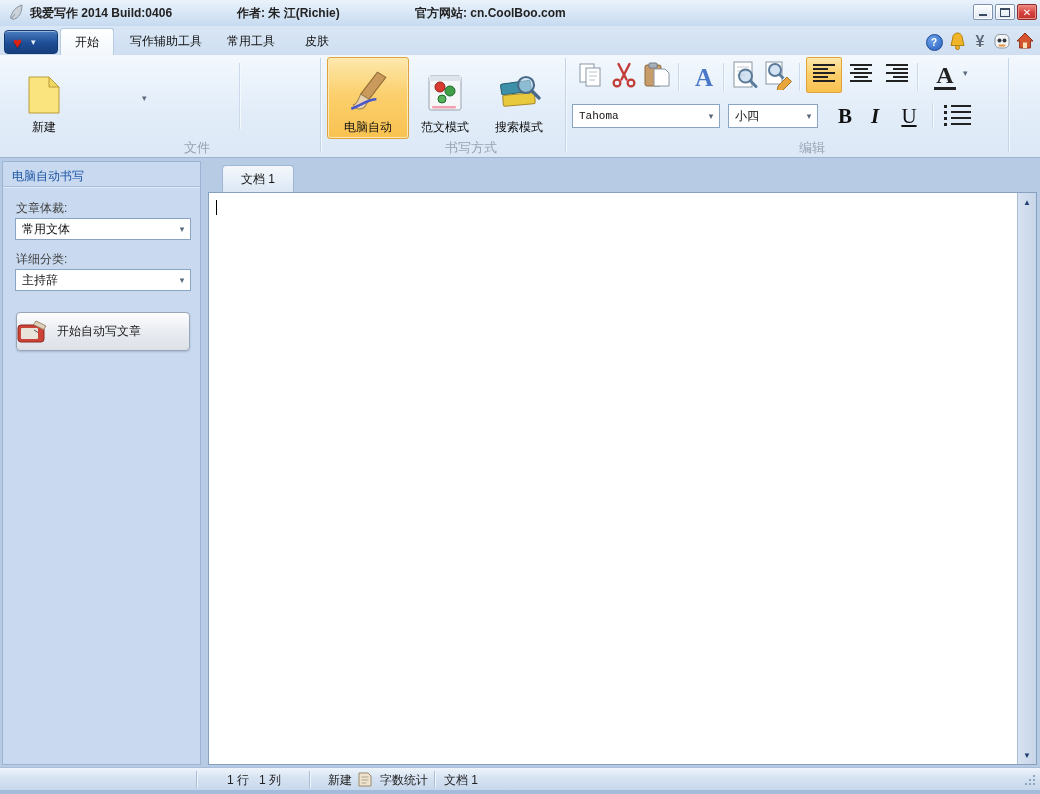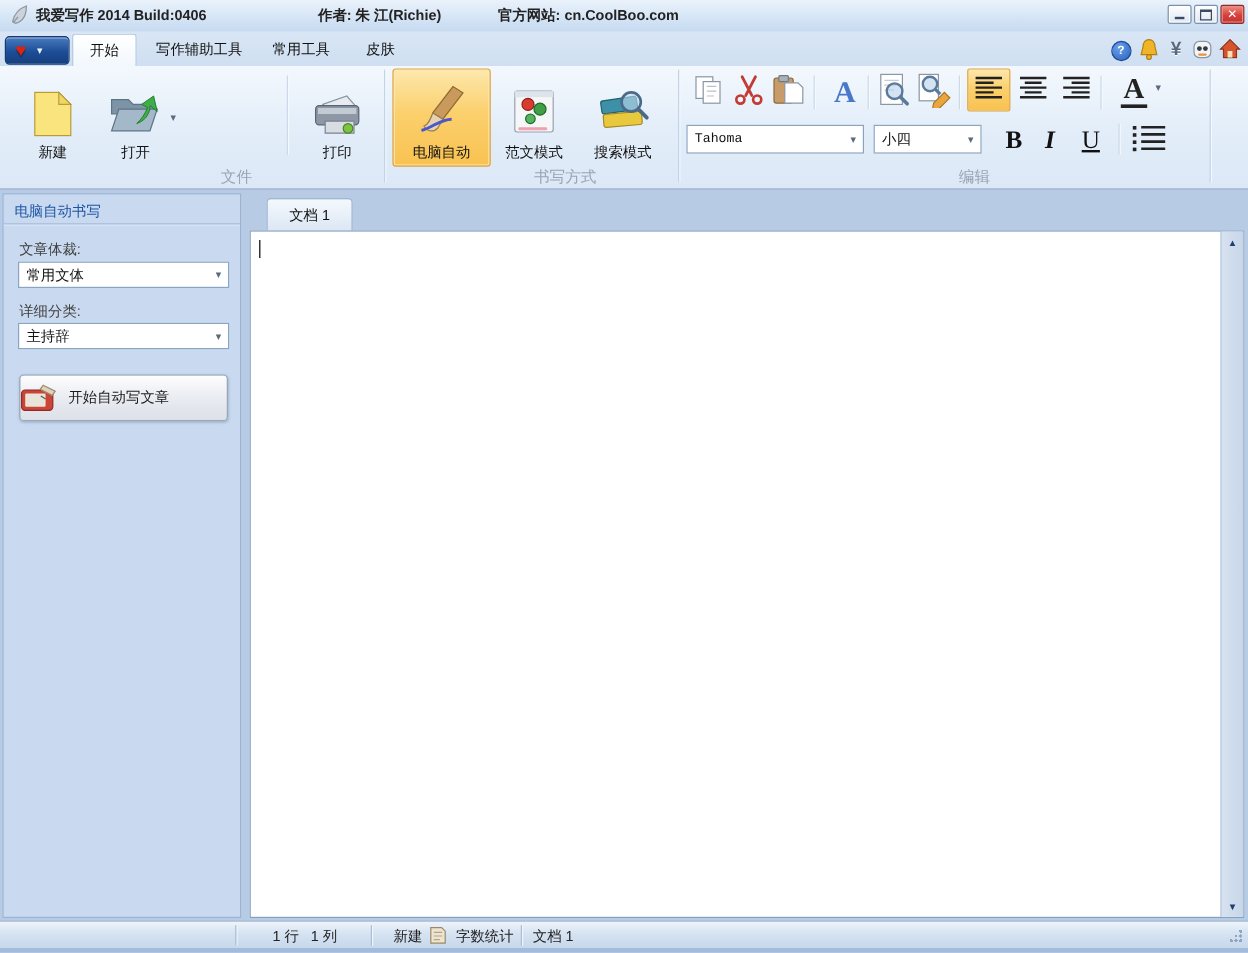--- a/index.html
+++ b/index.html
@@ -102,21 +102,21 @@
 <div id="app">
 
   <div class="abs titlebar">
     <span class="abs" style="left:7px;top:3px;">
       <svg width="18" height="19" viewBox="0 0 18 19">
           <path d="M15 2C9 4 5 8 3.5 15l2.5 1.5c6-1.5 9-7 9-14.5z" fill="#ccd2da" stroke="#8a94a0"></path>
           <path d="M4 16l4-5" stroke="#8a94a0" fill="none"></path>
         </svg>
     </span>
     <span class="abs txt" style="left:30px;">我爱写作 2014 Build:0406</span>
-    <span class="abs txt" style="left:237px;margin-left:28px;">作者: 朱 江(Richie)</span>
+    <span class="abs txt" style="left:237px;">作者: 朱 江(Richie)</span>
     <span class="abs txt" style="left:415px;">官方网站: cn.CoolBoo.com</span>
     <div class="abs winbtn" style="left:973px;">
         <div class="minglyph"></div>
       </div>
     <div class="abs winbtn" style="left:995px;">
         <div class="maxglyph"></div>
       </div>
     <div class="abs winbtn close" style="left:1017px;">
         <span>✕</span>
       </div>
@@ -162,40 +162,22 @@
 
   <div class="abs ribbon">
 
     <div class="abs rbtn" style="left:18px;top:4px;width:50px;height:76px;">
       <span><svg width="32" height="38" viewBox="0 0 32 38">
             <path d="M1 1h20l10 10v26H1z" fill="#f9e47e" stroke="#b99c3a"></path>
             <path d="M21 1l10 10H21z" fill="#efd763" stroke="#b99c3a"></path>
           </svg></span>
       <span class="lbl">新建</span>
     </div>
-    <div class="abs rbtn" style="left:84px;top:4px;width:56px;height:76px;">
-      <span><svg width="46" height="38" viewBox="0 0 46 38">
-            <path d="M3 7h14l4 4h18v8H3z" fill="#7d94a6" stroke="#5d7486"></path>
-            <path d="M9 15h32l-6 18H3z" fill="#a3b8c8" stroke="#5d7486"></path>
-            <path d="M24 27c8-3 11-9 11-15l6 5-3-13-10 7 5 2.5C31 19 28 23 24 27z" fill="#3fae49" stroke="#1e7c2a" stroke-width="0.8"></path>
-          </svg></span>
-      <span class="lbl">打开</span>
-    </div>
     <div class="abs" style="left:142px;top:38px;color:#5a6a7e;font-size:9px;cursor:pointer;">▾</div>
     <div class="abs msep" style="left:239px;top:8px;height:66px;"></div>
-    <div class="abs rbtn" style="left:250px;top:4px;width:60px;height:76px;">
-      <span><svg width="46" height="38" viewBox="0 0 46 38">
-            <path d="M11 11L31 4l7 8-21 6z" fill="#e8ecf0" stroke="#8a94a0"></path>
-            <rect x="5" y="12" width="36" height="16" rx="3" fill="#8d97a5" stroke="#5a6470"></rect>
-            <rect x="7" y="14" width="32" height="5" fill="#c2cad4"></rect>
-            <path d="M13 25h24v10H13z" fill="#d8dde4" stroke="#7a8490"></path>
-            <circle cx="32" cy="31" r="4" fill="#7dc242" stroke="#4a8a22"></circle>
-          </svg></span>
-      <span class="lbl">打印</span>
-    </div>
     <div class="abs glabel" style="left:110px;top:84px;width:100px;">文件</div>
     <div class="abs gsep" style="left:320px;"></div>
 
     <div class="abs rbtn selected" style="left:327px;top:2px;width:80px;height:78px;">
       <span><svg width="42" height="44" viewBox="0 0 40 42">
             <path d="M29 2l8 5-16 21-8-5z" fill="#c99a5b" stroke="#8f6a33"></path>
             <path d="M13 23l8 5-4 7c-3 3.5-9 3-11-1.5 3.5-1 5-5.5 7-10.5z" fill="#e7d3b2" stroke="#9a8050"></path>
             <path d="M4 37c9-2.5 15-9 24-9" stroke="#4a58c8" stroke-width="2.4" fill="none"></path>
           </svg></span>
       <span class="lbl">电脑自动</span>

